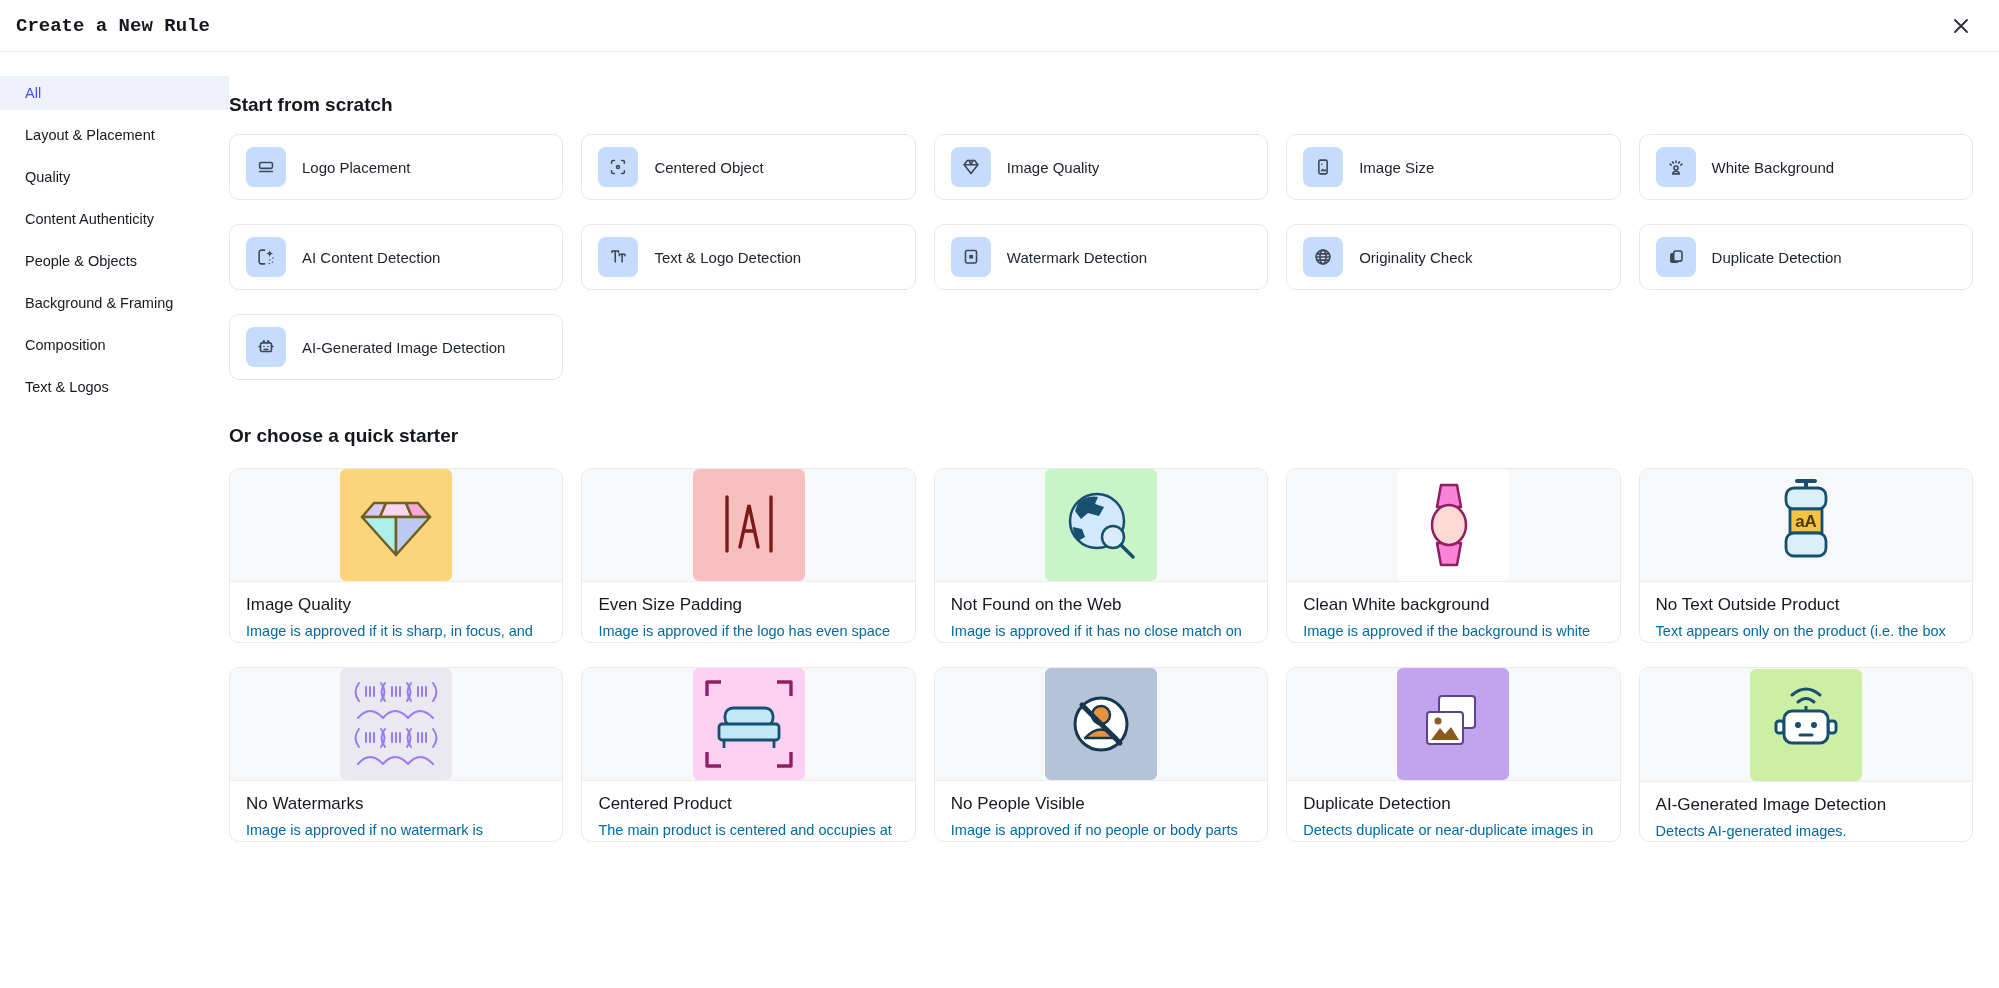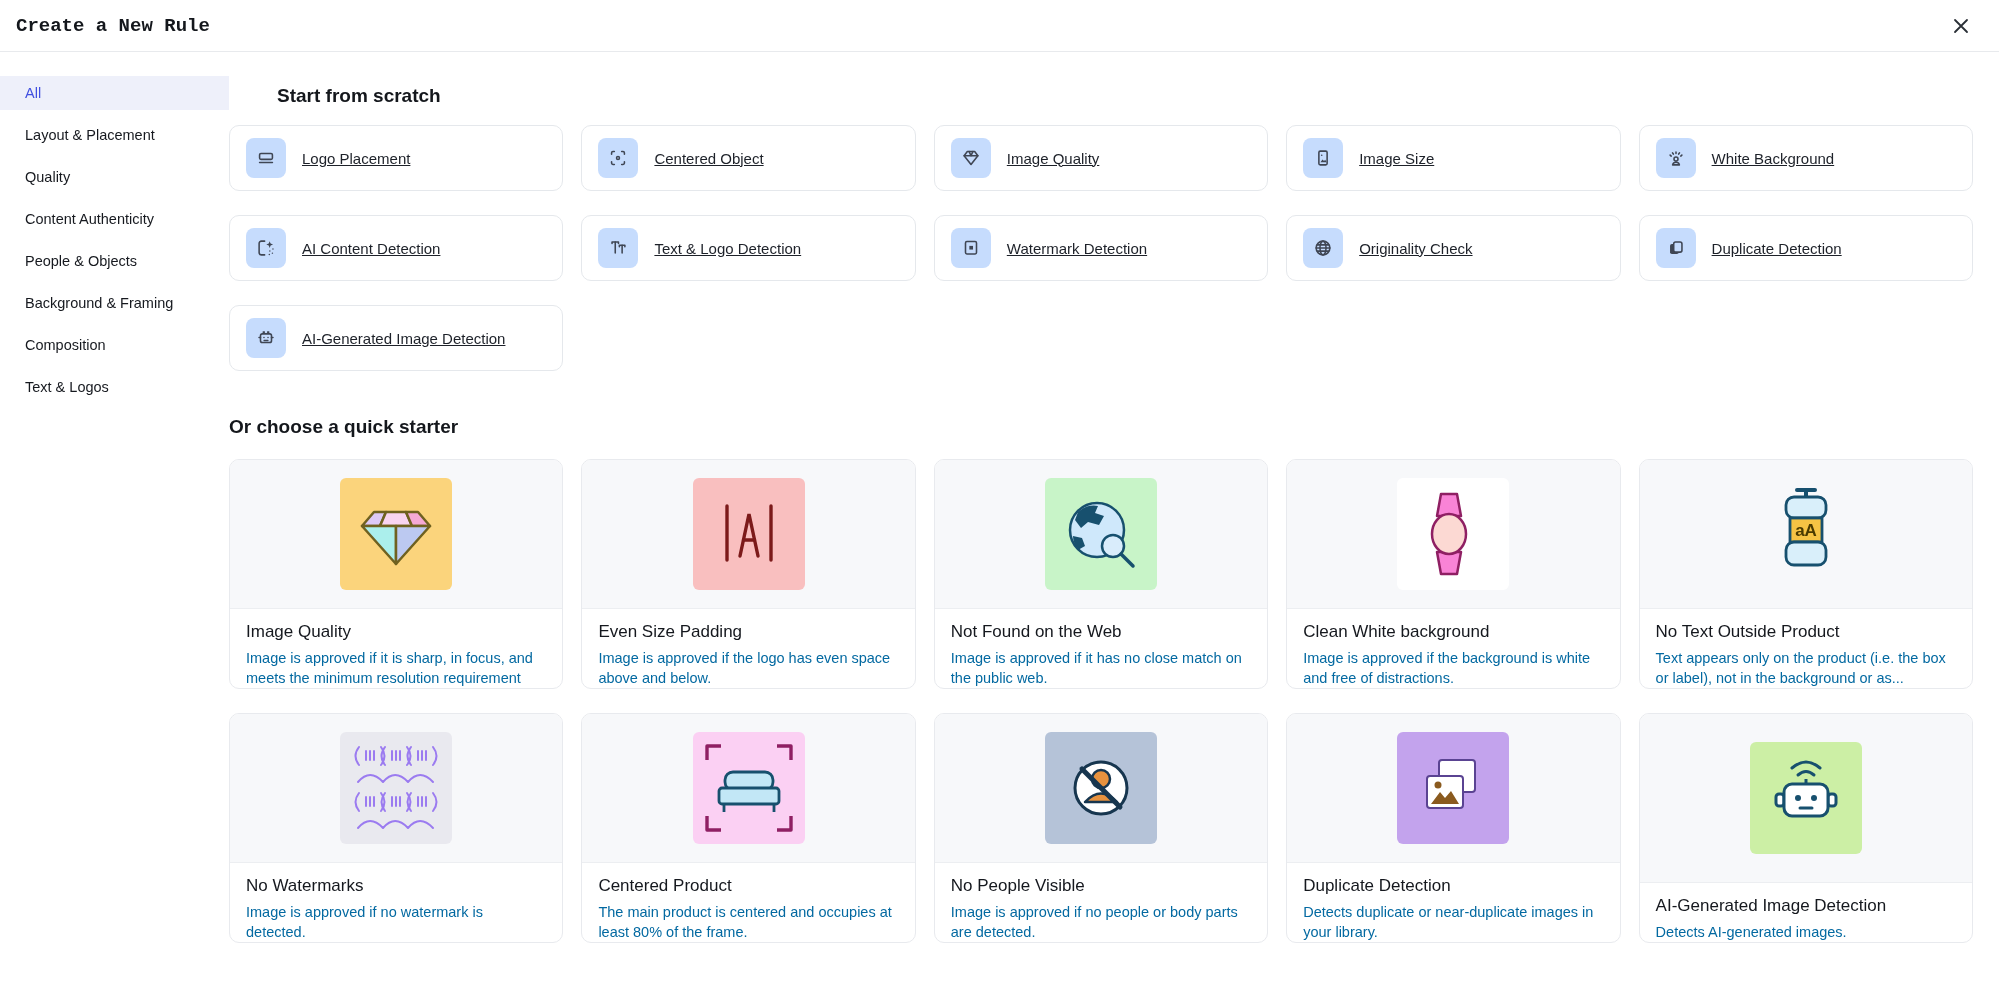--- a/index.html
+++ b/index.html
@@ -11,33 +11,33 @@
   .close-btn { width:28px; height:28px; display:flex; align-items:center; justify-content:center; cursor:pointer; background:none; border:none; }
 
   
   .content { display:flex; height:936px; }
   .sidebar { width:229px; flex:0 0 229px; padding-top:24px; }
   .side-item { height:34px; display:flex; align-items:center; padding-left:25px; margin-bottom:8px; font-size:14.5px; color:#16191f; cursor:pointer; }
   .side-item.active { background:#eef0fa; color:#4150e0; font-weight:500; }
   main { flex:1; padding-right:26px; }
 
   .section-h { font-size:19px; font-weight:700; color:#14171c; }
-  .h-scratch { margin:33px 0 18px;padding-left:48px; }
+  .h-scratch { margin:42px 0 18px; }
   .h-quick { margin:45px 0 21px; }
 
   
   .scratch-grid { display:grid; grid-template-columns:repeat(5, 1fr); column-gap:18px; row-gap:24px; }
   .s-card { height:66px; background:#fff; border:1px solid #e5e8ec; border-radius:10px; display:flex; align-items:center; gap:16px; padding:0 16px; cursor:pointer; }
   .icon-tile { width:40px; height:40px; flex:0 0 40px; border-radius:8px; background:#c6dcfd; display:flex; align-items:center; justify-content:center; }
-  .s-label { font-size:15px; font-weight:500; color:#1d2129;text-decoration:underline; }
+  .s-label { font-size:15px; font-weight:500; color:#1d2129; }
   .icon-tile svg { stroke:#3f4654; fill:none; stroke-width:1.7; stroke-linecap:round; stroke-linejoin:round; }
 
   
   .quick-grid { display:grid; grid-template-columns:repeat(5, 1fr); column-gap:18px; row-gap:24px; }
-  .q-card { background:#fff; border:1px solid #e8eaee; border-radius:10px; overflow:hidden; cursor:pointer; height:230px; display:flex; flex-direction:column; }
+  .q-card { background:#fff; border:1px solid #e8eaee; border-radius:10px; overflow:hidden; cursor:pointer; height:175px; display:flex; flex-direction:column; }
   .q-illus { height:171px; background:#f7f8fa; border-bottom:1px solid #eceef1; display:flex; align-items:center; justify-content:center; }
   .q-body { padding:13px 16px 0; }
   .q-title { font-size:17px; font-weight:500; color:#15181e; margin-bottom:6px; }
   .q-desc { font-size:14.5px; line-height:1.38; color:#0369a1; }
 </style>
 </head>
 <body>
 
 <header class="hdr">
   <div class="hdr-title">Create a New Rule</div>

